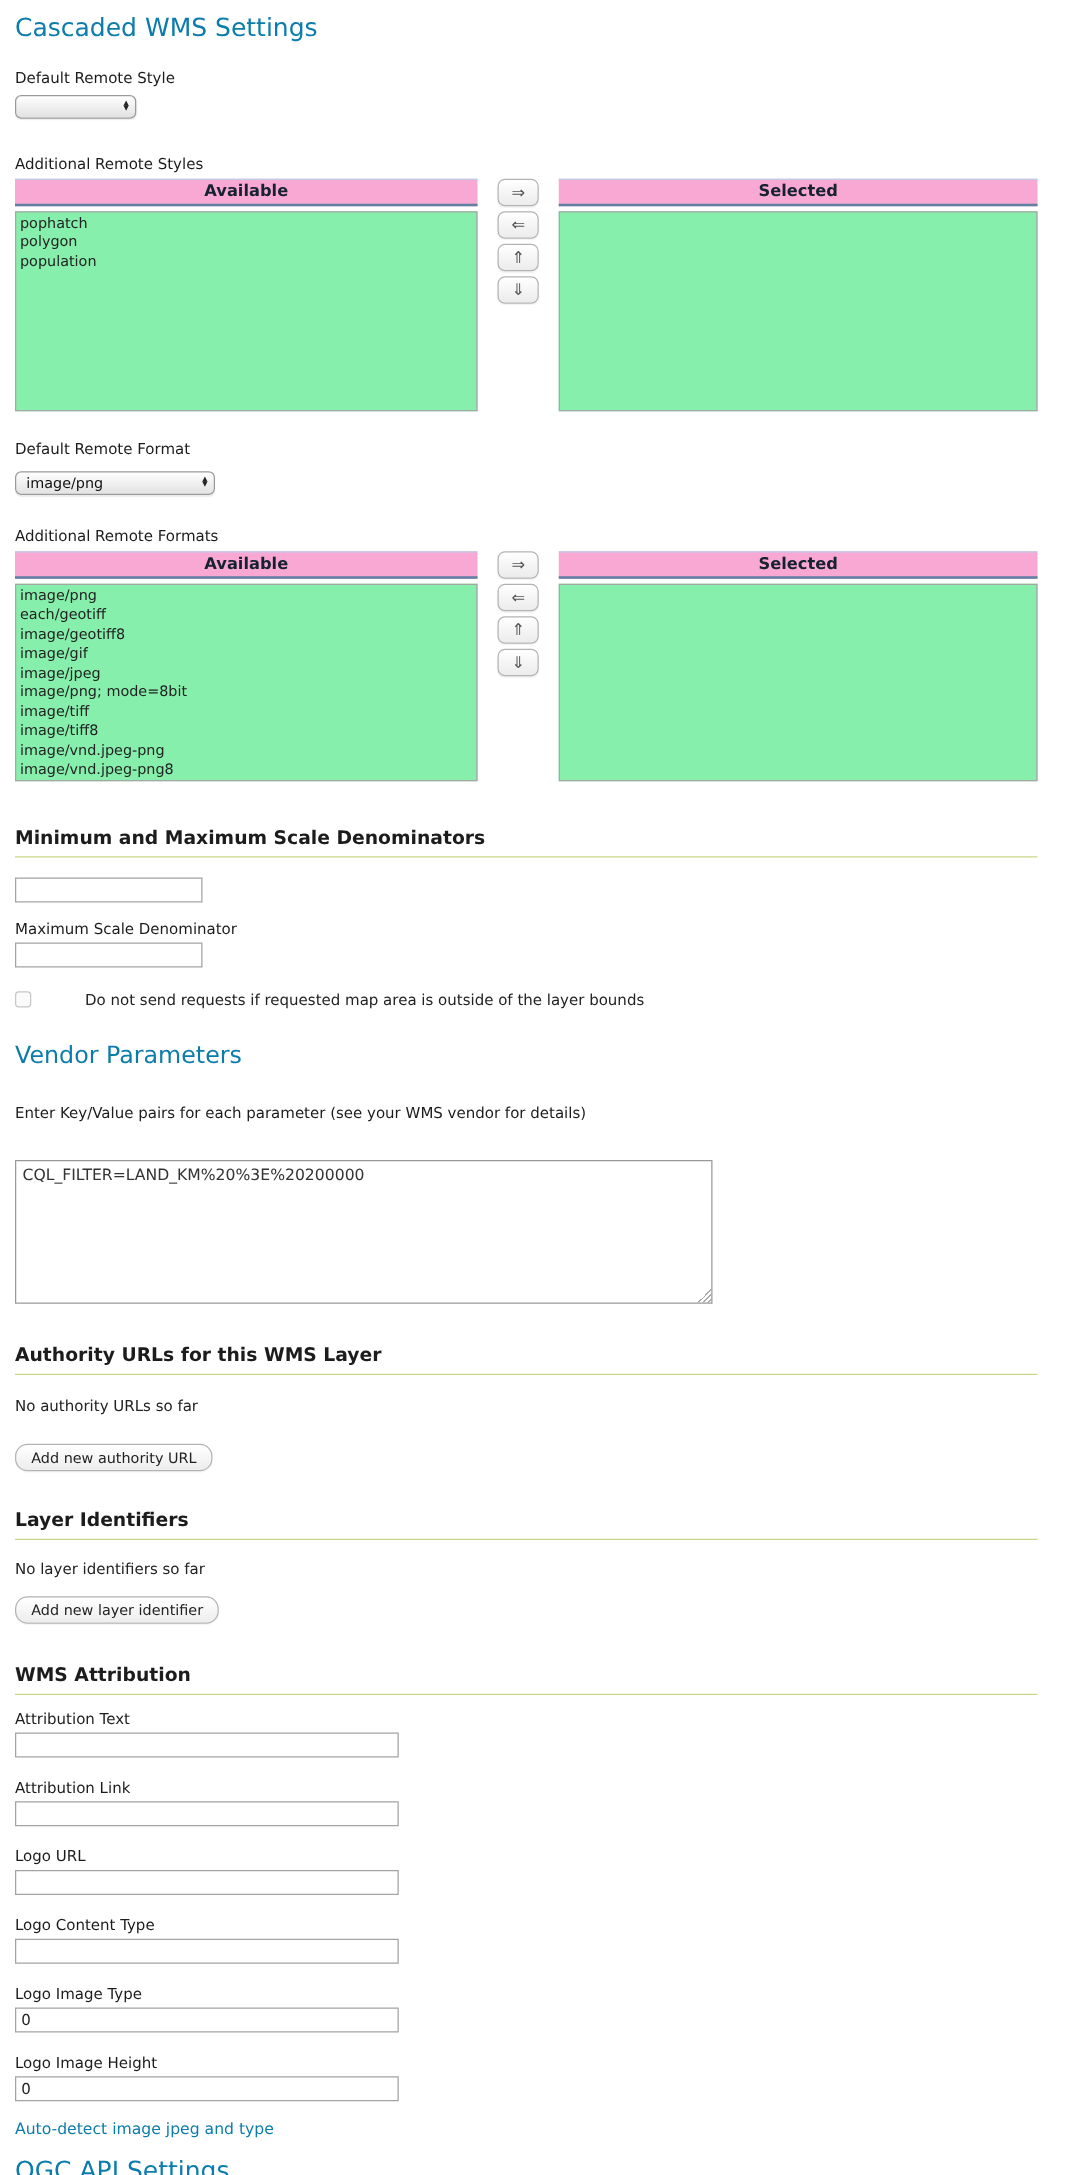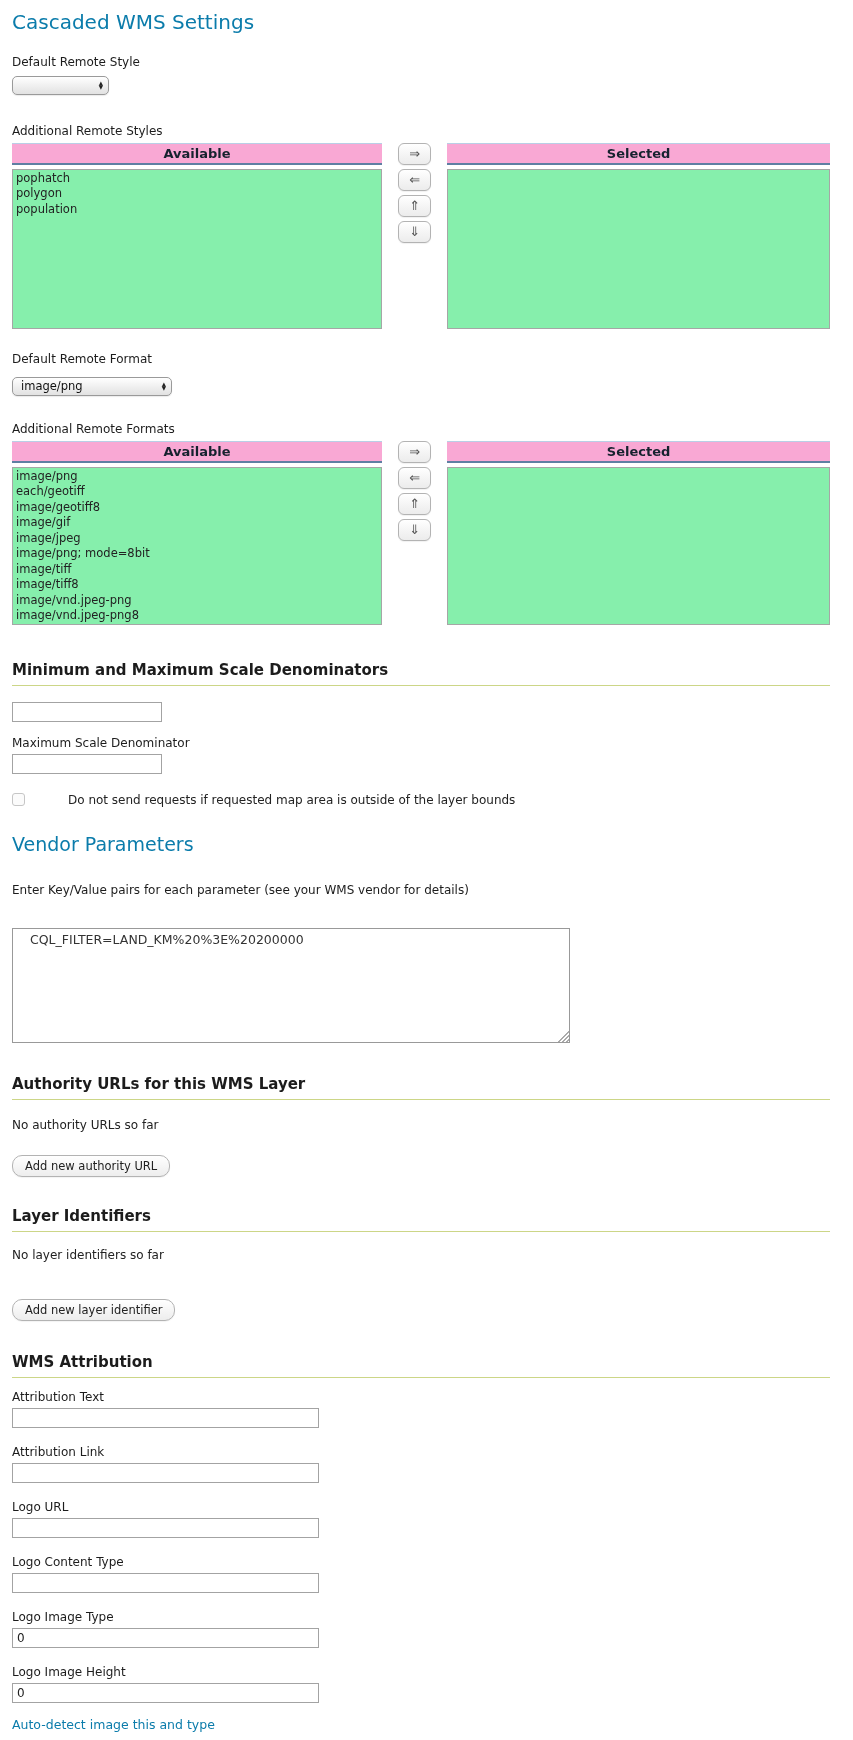--- a/index.html
+++ b/index.html
@@ -65,21 +65,21 @@
 
   .chk-row { display:flex; align-items:center; margin-bottom:24px; line-height:16px;gap:36px; }
   .chk-box {
     width:13px; height:13px; border:1px solid #c6c6c6; border-radius:3px;
     background:#fbfbfb; display:inline-block; margin-right:7px; flex:0 0 auto;
   }
 
   .vendor-area-wrap { position:relative; width:558px; margin-bottom:32px; }
   textarea.vendor {
     width:558px; height:115px; border:1px solid #999; resize:none;
-    font-family:inherit; font-size:12.5px; color:#333; padding:3px 17px;
+    font-family:inherit; font-size:12.5px; color:#333; padding:3px 5px;
     display:block;
     margin-top:30px;
   }
   .resize-grip {
     position:absolute; right:1px; bottom:1px; width:11px; height:11px;
     background:
       linear-gradient(135deg, transparent 0 50%, #aaa 50% 56%, transparent 56% 68%, #aaa 68% 74%, transparent 74% 86%, #aaa 86% 92%, transparent 92%);
   }
 
   button.pill {
@@ -97,21 +97,21 @@
   #grp-default-format { margin-bottom:26px; }
   #scale-heading { margin-top:36px; }
   .scale-field { margin-bottom:14px; }
   .scale-field.last { margin-bottom:18px; }
   .scale-field .lbl { margin-bottom:3px; }
   #vendor-heading { font-size:19px; margin-bottom:27px; }
   #authority-heading { margin-bottom:18px; }
   .empty-note { line-height:15px; margin-bottom:22px; }
   #authority-add { margin-bottom:30px; }
   #identifiers-heading { margin-bottom:16px; }
-  #identifiers-empty { margin-bottom:36px; }
+  #identifiers-empty { margin-bottom:14px; }
   #identifiers-add { margin-bottom:32px; }
   #attribution-heading { margin-bottom:12px; }
   .attr-field { margin-bottom:17px; }
   .attr-field .lbl { margin-bottom:3px; }
   .attr-field.last { margin-bottom:14px; }
   #autodetect-link { margin-bottom:14px; }
 </style>
 </head>
 <body>
 
@@ -248,20 +248,20 @@
 <div class="attr-field">
   <span class="lbl">Logo Image Type</span>
   <input class="txt w307" value="0" style="">
 </div>
 <div class="attr-field last">
   <span class="lbl">Logo Image Height</span>
   <input class="txt w307" value="0" style="">
 </div>
 
 <div id="autodetect-link">
-  <a class="autodetect" href="#">Auto-detect image this and type</a>
+  <a class="autodetect" href="#">Auto-detect image jpeg and type</a>
 </div>
 
 
 <h3 class="blue">OGC API Settings</h3>
 
 
 
 
 </body></html>

